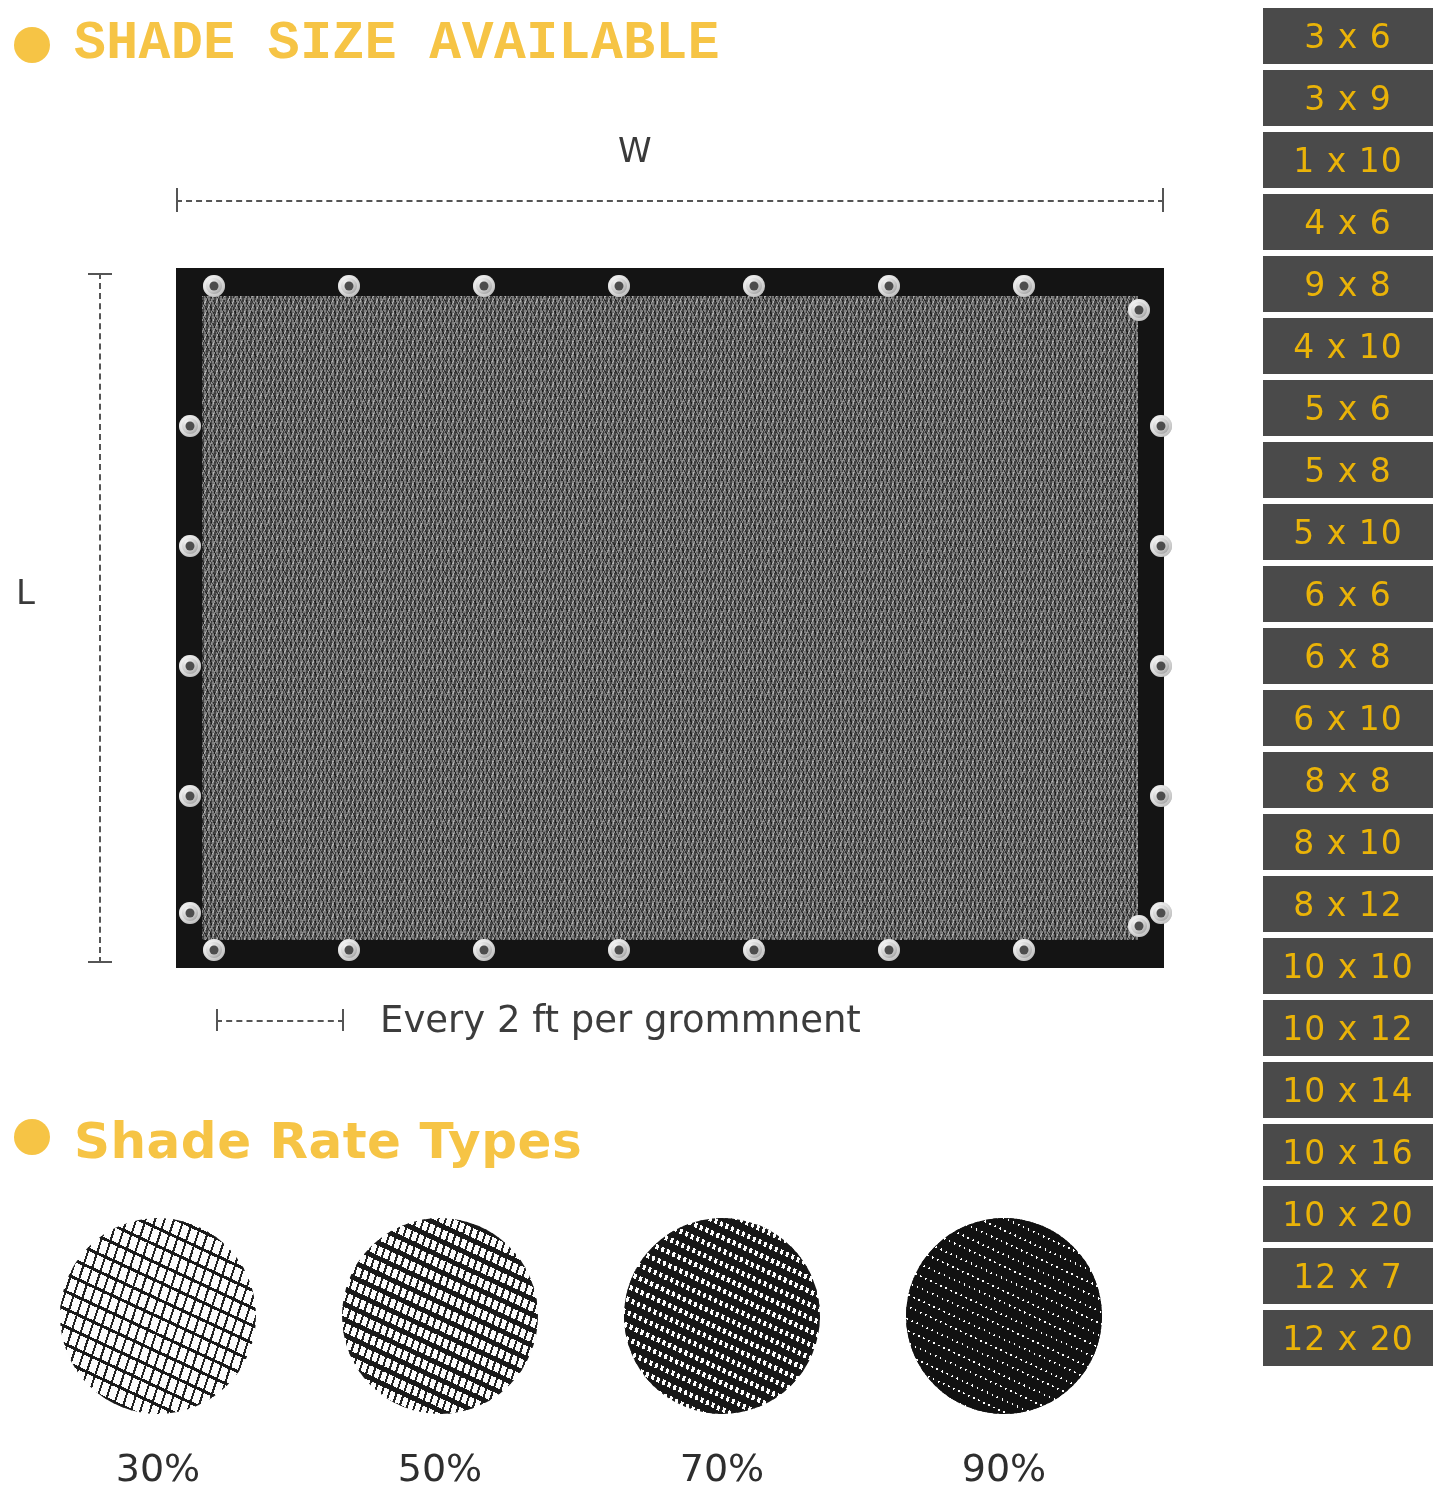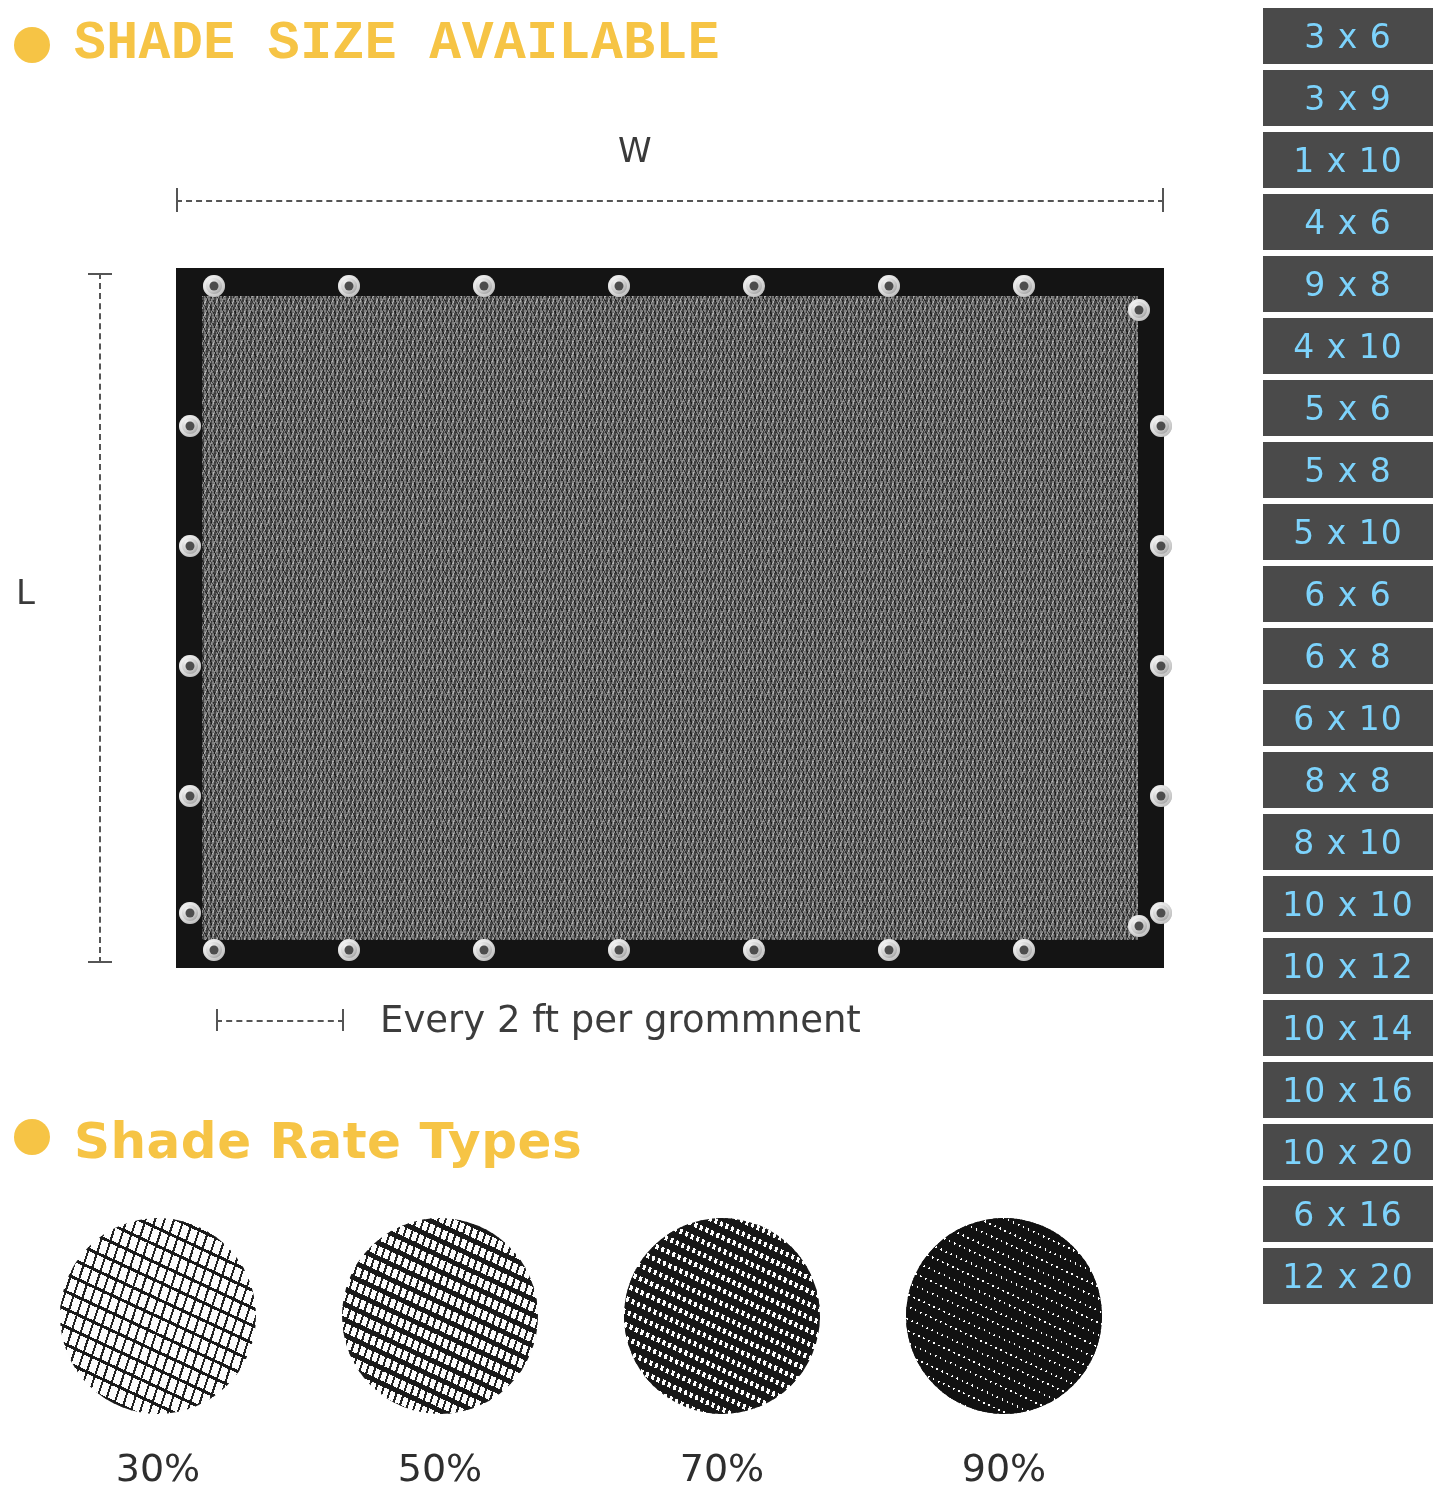--- a/index.html
+++ b/index.html
@@ -266,21 +266,21 @@
     right: 12px;
     top: 8px;
     width: 170px;
     display: flex;
     flex-direction: column;
     gap: 6px;
   }
   .size-chip {
     height: 56px;
     background: #4a4a4a;
-    color: #7dd3fc;
+    color: #eab308;
     font-size: 33px;
     display: flex;
     align-items: center;
     justify-content: center;
     letter-spacing: 1px;
   }
 </style>
 </head>
 <body>
 
@@ -391,20 +391,21 @@
   <div class="size-chip">9 x 8</div>
   <div class="size-chip">4 x 10</div>
   <div class="size-chip">5 x 6</div>
   <div class="size-chip">5 x 8</div>
   <div class="size-chip">5 x 10</div>
   <div class="size-chip">6 x 6</div>
   <div class="size-chip">6 x 8</div>
   <div class="size-chip">6 x 10</div>
   <div class="size-chip">8 x 8</div>
   <div class="size-chip">8 x 10</div>
+  <div class="size-chip">8 x 12</div>
   <div class="size-chip">10 x 10</div>
   <div class="size-chip">10 x 12</div>
   <div class="size-chip">10 x 14</div>
   <div class="size-chip">10 x 16</div>
   <div class="size-chip">10 x 20</div>
-  <div class="size-chip">6 x 16</div>
+  <div class="size-chip">12 x 7</div>
   <div class="size-chip">12 x 20</div>
 </div>
 
 </body></html>

